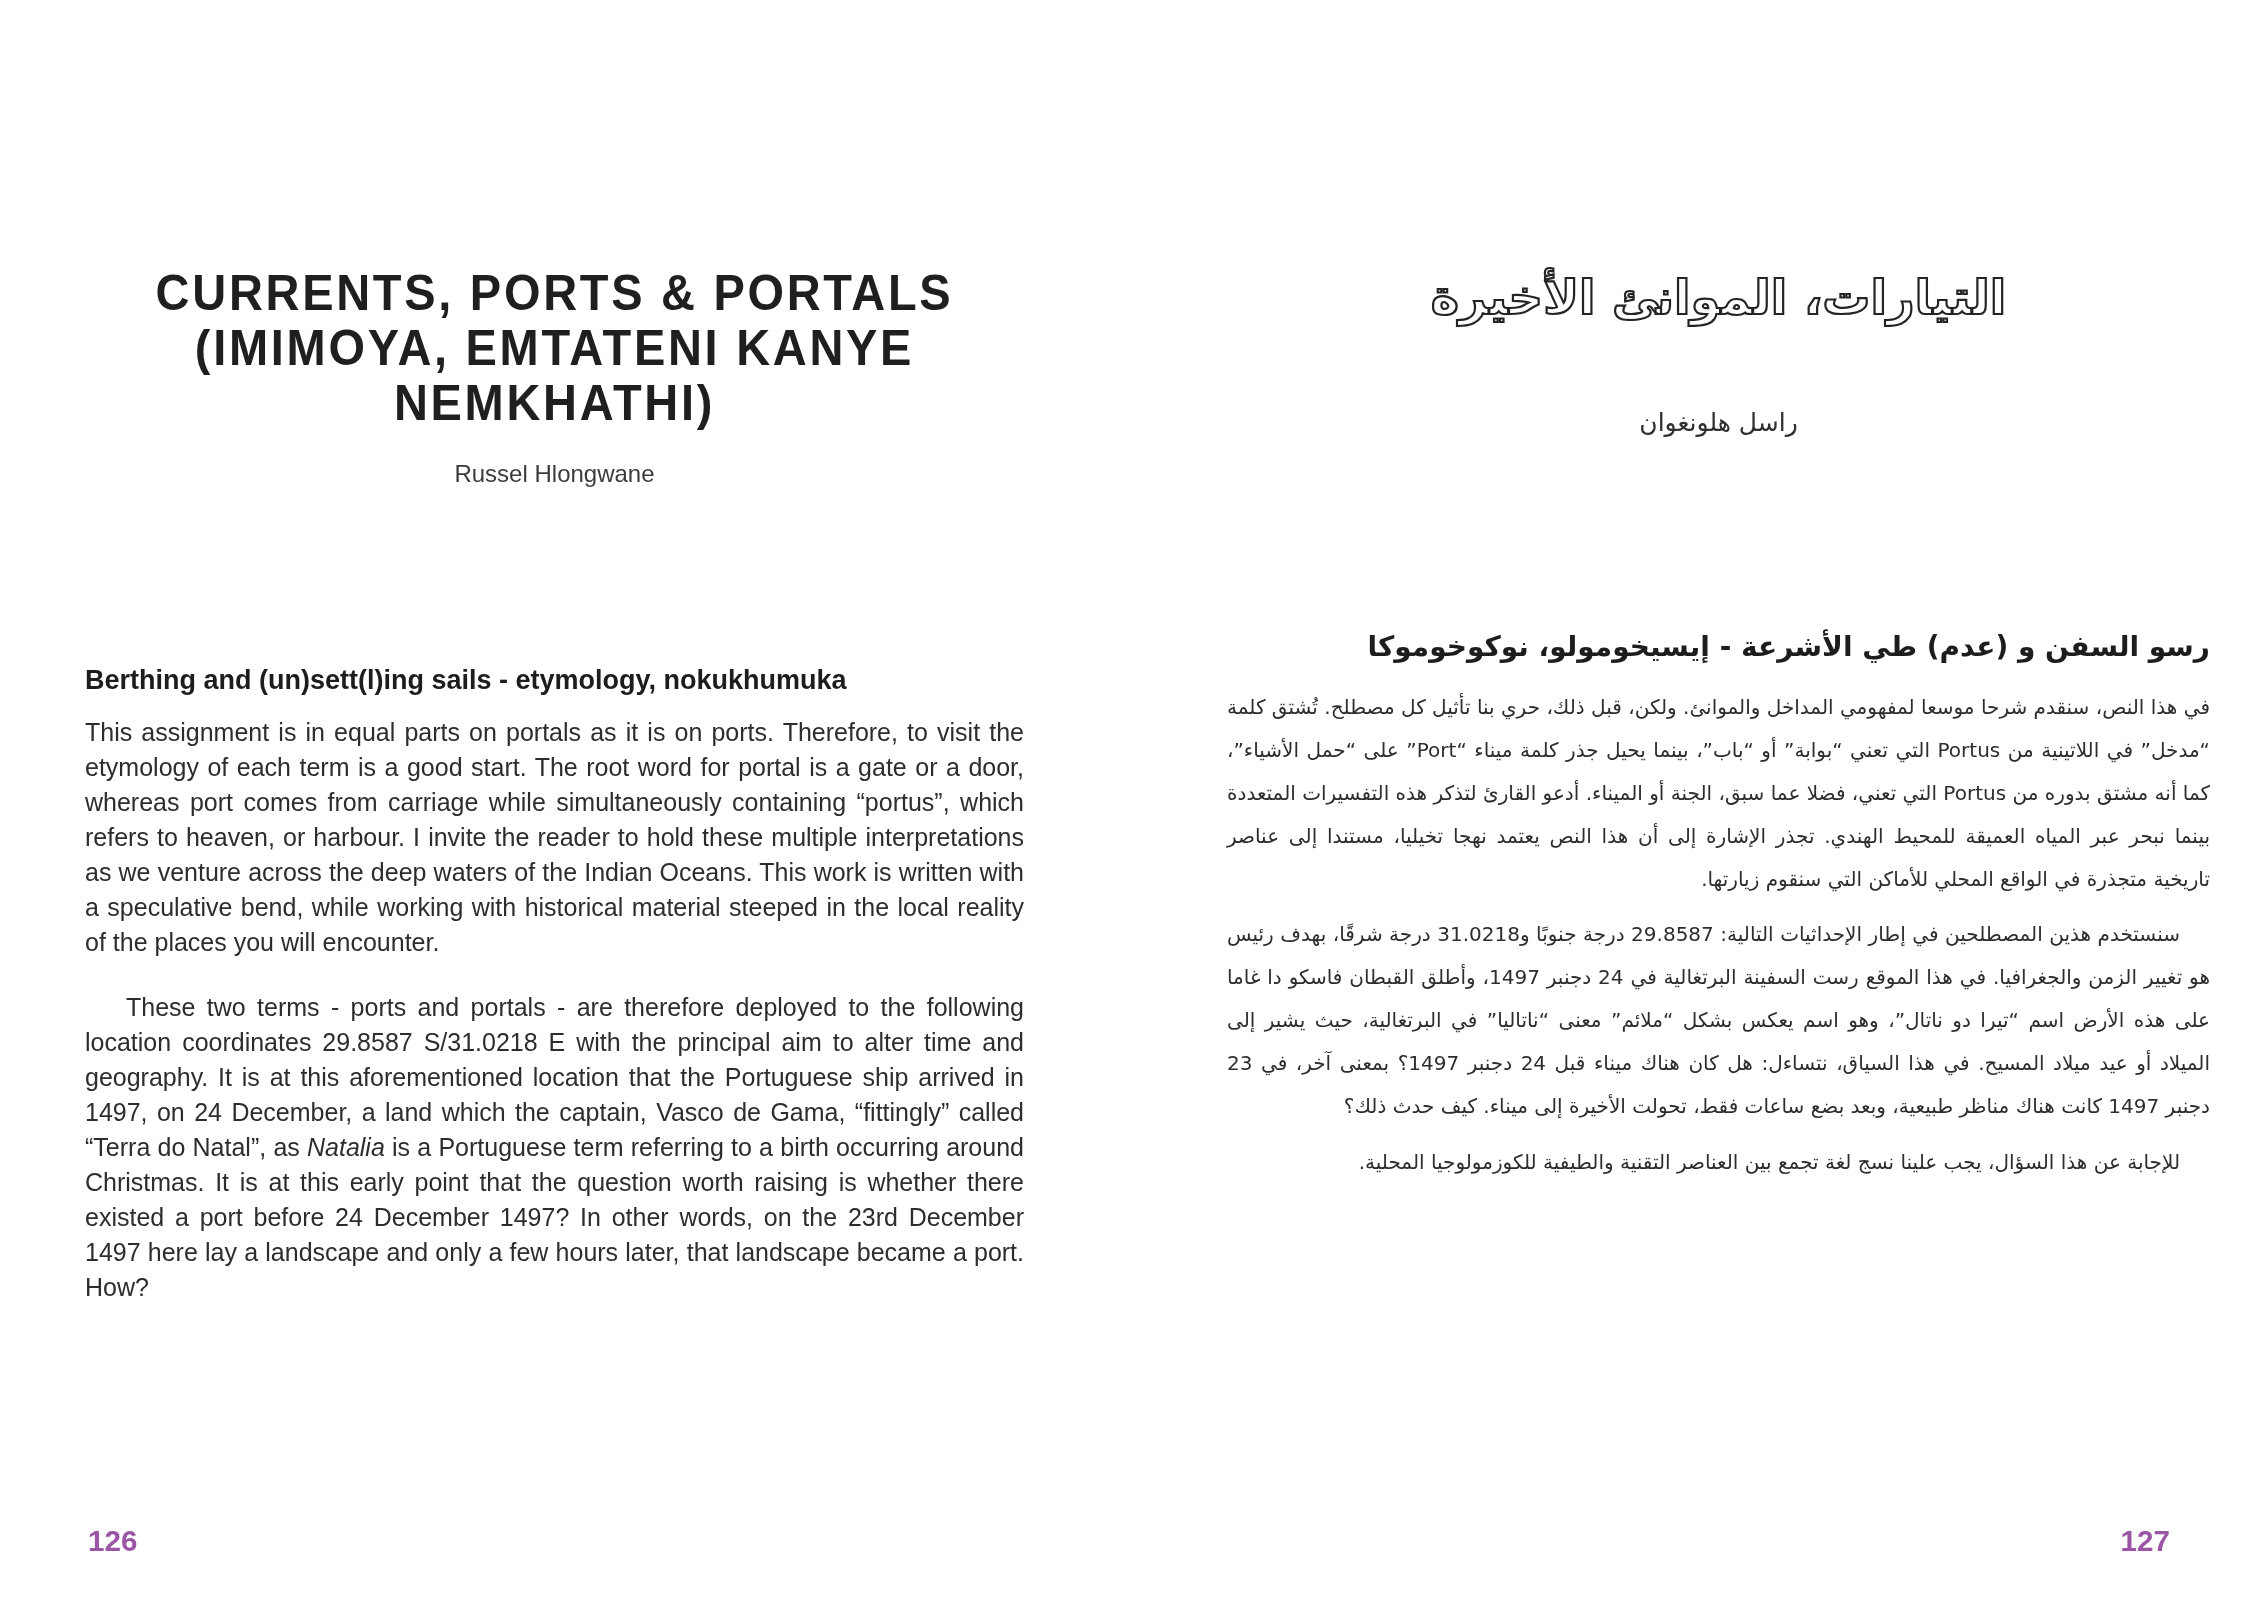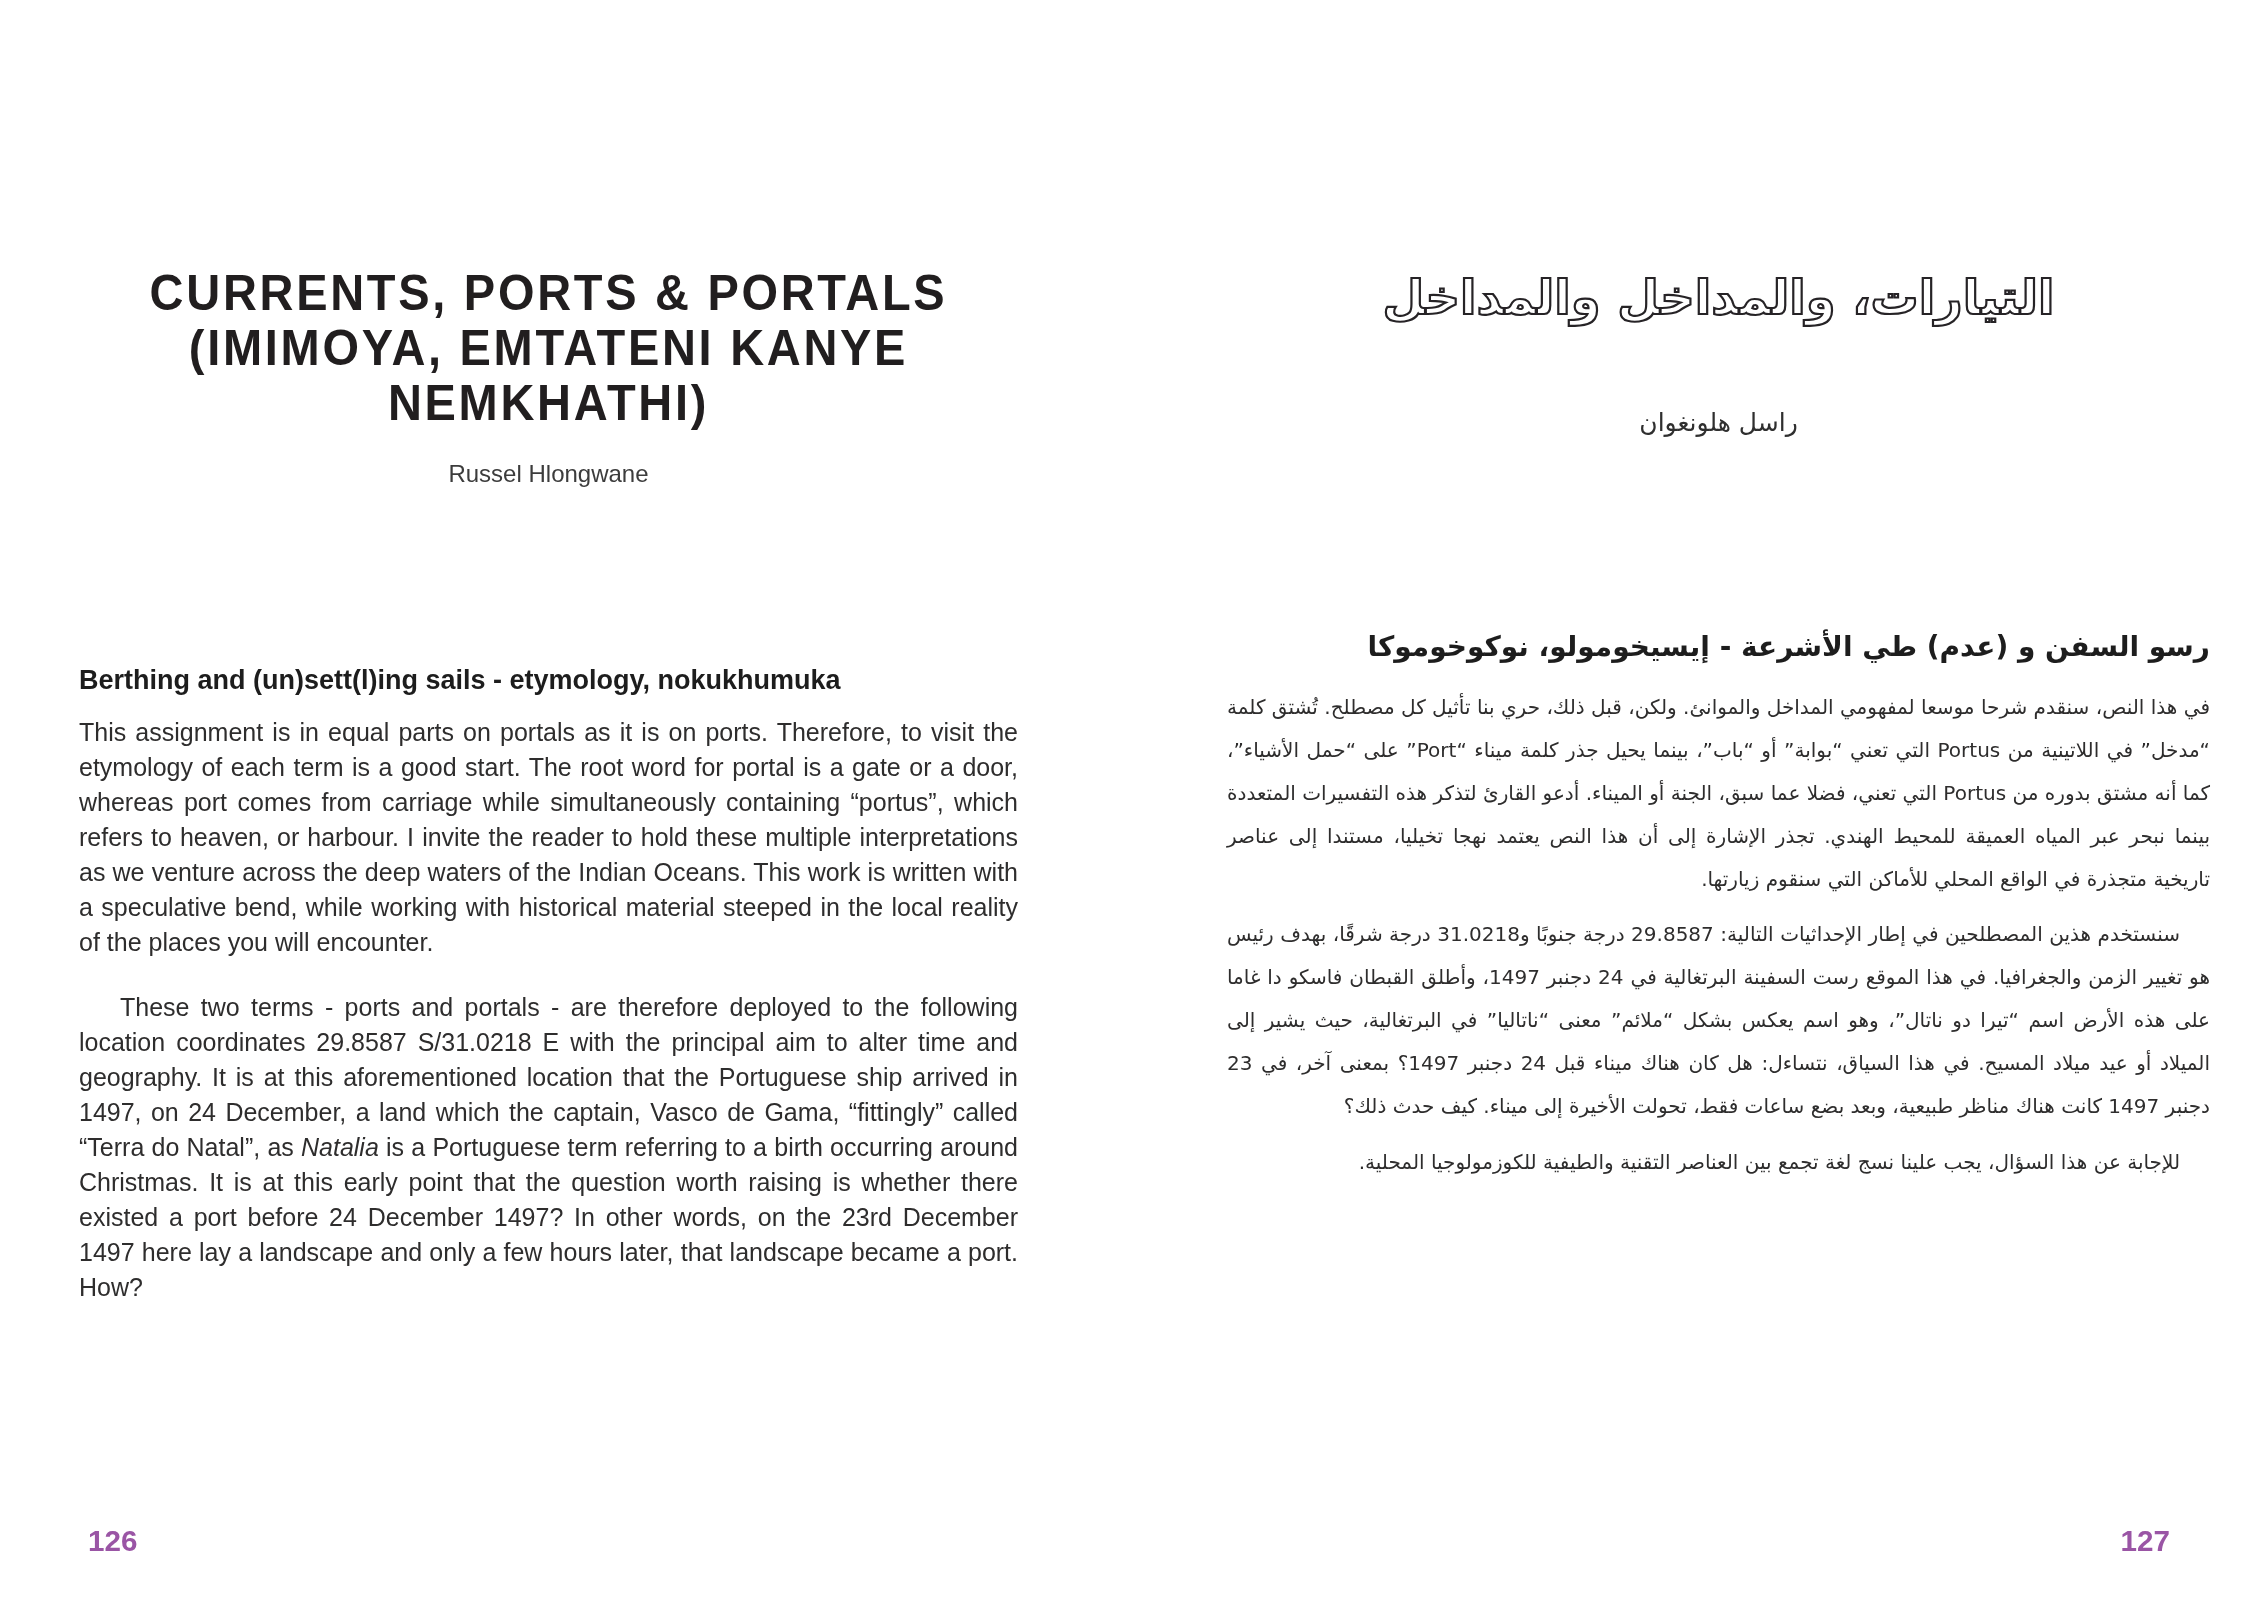--- a/index.html
+++ b/index.html
@@ -5,21 +5,21 @@
   html, body { margin: 0; padding: 0; }
   body {
     width: 2257px; height: 1622px;
     background: #ffffff;
     position: relative;
     font-family: "Liberation Sans", sans-serif;
     color: #2e2d2d;
     overflow: hidden;
   }
   .page { position: absolute; top: 0; height: 1622px; }
-  .page-en { left: 79px;  width: 939px; }
+  .page-en { left: 85px;  width: 939px; }
   .page-ar { left: 1227px; width: 983px; direction: rtl; }
 
   
   .title-block { padding-top: 265px; text-align: center; }
   .title-en {
     margin: 0;
     font-size: 47px; line-height: 55px;
     font-weight: 700; letter-spacing: 2.7px;
     color: #211e1f;
   }
@@ -112,21 +112,21 @@
     <div class="body-en">
       <h2 class="sec-head">Berthing and (un)sett(l)ing sails - etymology, nokukhumuka</h2>
       <p class="para">This assignment is in equal parts on portals as it is on ports. Therefore, to visit the etymology of each term is a good start. The root word for portal is a gate or a door, whereas port comes from carriage while simultaneously containing “portus”, which refers to heaven, or harbour. I invite the reader to hold these multiple interpretations as we venture across the deep waters of the Indian Oceans. This work is written with a speculative bend, while working with historical material steeped in the local reality of the places you will encounter.</p>
       <p class="para indent"><span>These two terms - ports and portals - are therefore deployed to the following location coordinates 29.8587 S/31.0218 E with the principal aim to alter time and geography. It is at this aforementioned location that the Portuguese ship arrived in 1497, on 24 December, a land which the captain, Vasco de Gama, “fittingly” called “Terra do Natal”, as </span><em class="ital">Natalia</em><span> is a Portuguese term referring to a birth occurring around Christmas. It is at this early point that the question worth raising is whether there existed a port before 24 December 1497? In other words, on the 23rd December 1497 here lay a landscape and only a few hours later, that landscape became a port. How?</span></p>
     </div>
   </section>
 
   <section class="page page-ar" dir="rtl">
     <header class="title-block-ar">
       <h1 class="title-ar">
-        <span class="t-line">التيارات، والمداخل والمداخل</span>
+        <span class="t-line">التيارات، الموانئ الأخيرة</span>
       </h1>
       <div class="author-ar">راسل هلونغوان</div>
     </header>
 
     <div class="body-ar">
       <h2 class="sec-head-ar">رسو السفن و (عدم) طي الأشرعة - إيسيخومولو، نوكوخوموكا</h2>
       <p class="para-ar">في هذا النص، سنقدم شرحا موسعا لمفهومي المداخل والموانئ. ولكن، قبل ذلك، حري بنا تأثيل كل مصطلح. تُشتق كلمة “مدخل” في اللاتينية من Portus التي تعني “بوابة” أو “باب”، بينما يحيل جذر كلمة ميناء “Port” على “حمل الأشياء”، كما أنه مشتق بدوره من Portus التي تعني، فضلا عما سبق، الجنة أو الميناء. أدعو القارئ لتذكر هذه التفسيرات المتعددة بينما نبحر عبر المياه العميقة للمحيط الهندي. تجذر الإشارة إلى أن هذا النص يعتمد نهجا تخيليا، مستندا إلى عناصر تاريخية متجذرة في الواقع المحلي للأماكن التي سنقوم زيارتها.</p>
       <p class="para-ar indent-ar">سنستخدم هذين المصطلحين في إطار الإحداثيات التالية: 29.8587 درجة جنوبًا و31.0218 درجة شرقًا، بهدف رئيس هو تغيير الزمن والجغرافيا. في هذا الموقع رست السفينة البرتغالية في 24 دجنبر 1497، وأطلق القبطان فاسكو دا غاما على هذه الأرض اسم “تيرا دو ناتال”، وهو اسم يعكس بشكل “ملائم” معنى “ناتاليا” في البرتغالية، حيث يشير إلى الميلاد أو عيد ميلاد المسيح. في هذا السياق، نتساءل: هل كان هناك ميناء قبل 24 دجنبر 1497؟ بمعنى آخر، في 23 دجنبر 1497 كانت هناك مناظر طبيعية، وبعد بضع ساعات فقط، تحولت الأخيرة إلى ميناء. كيف حدث ذلك؟</p>
       <p class="para-ar indent-ar">للإجابة عن هذا السؤال، يجب علينا نسج لغة تجمع بين العناصر التقنية والطيفية للكوزمولوجيا المحلية.</p>
     </div>

